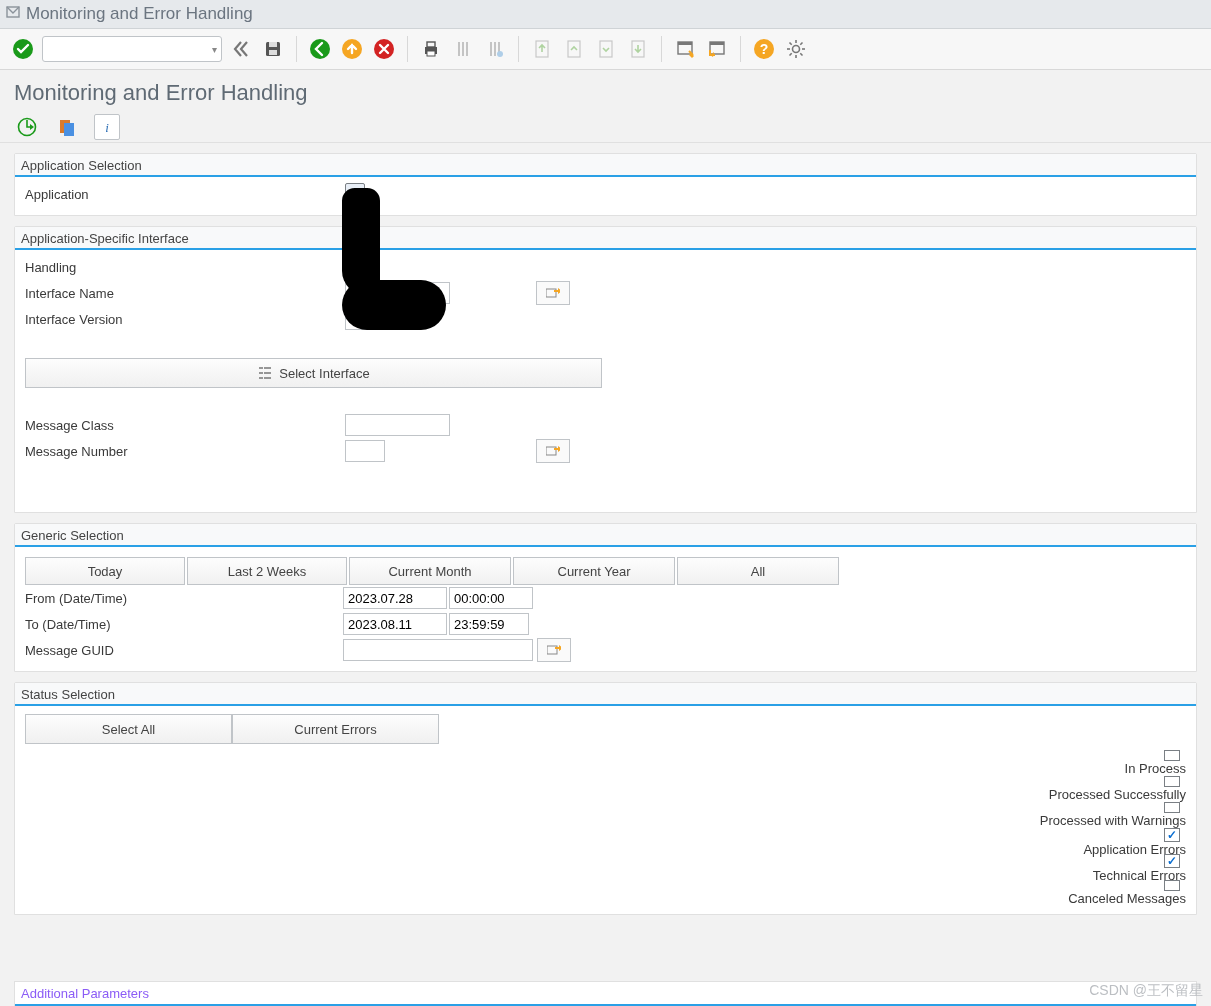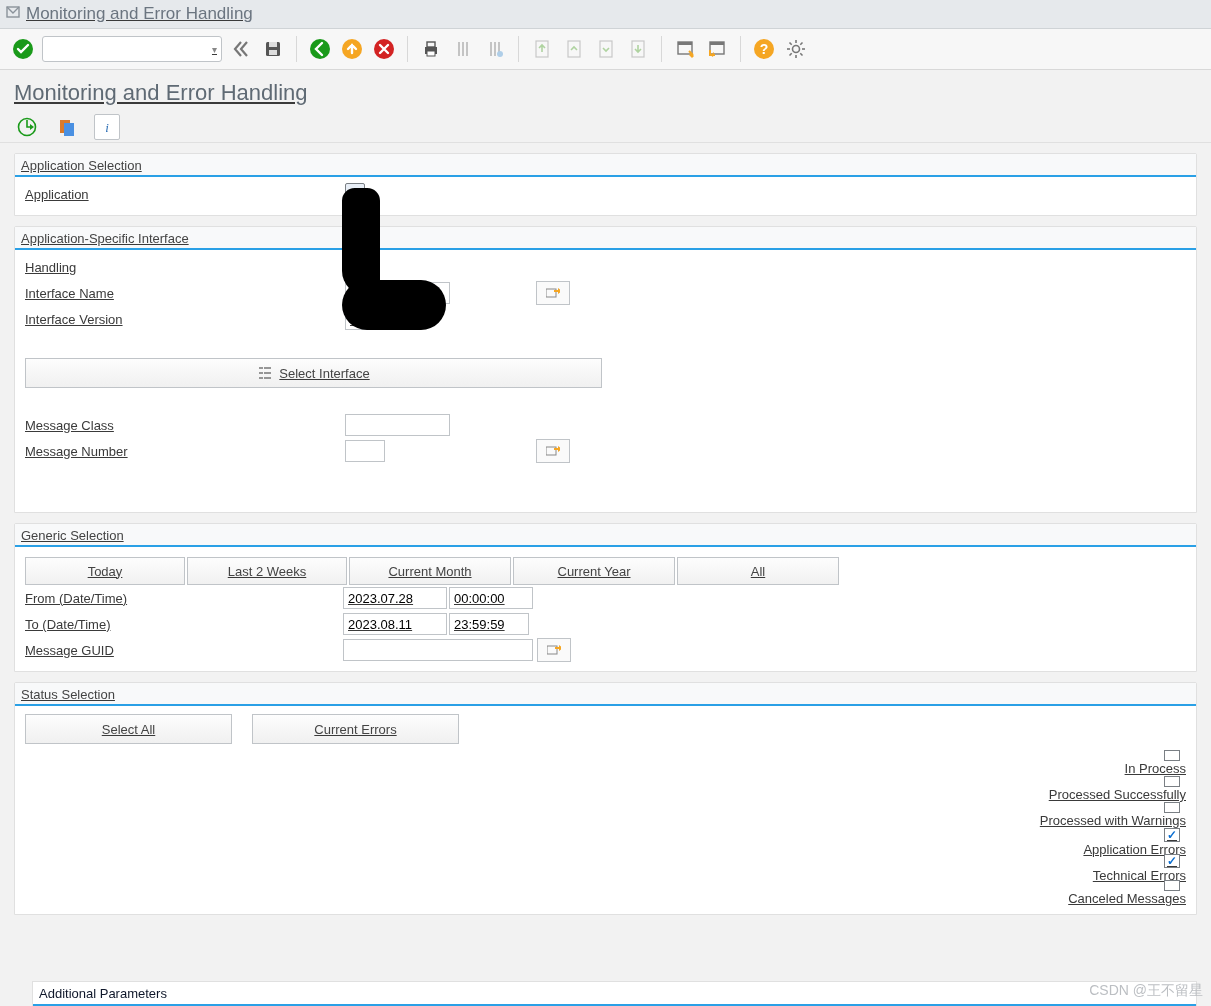--- a/index.html
+++ b/index.html
@@ -1,16 +1,16 @@
 <!DOCTYPE html>
 <html><head>
 <meta charset="utf-8">
 <style>
   html,body{margin:0;padding:0;font-family:Arial,Helvetica,sans-serif;font-size:13px;color:#3a3a3a;background:#f2f2f2;}
-  .win{width:1211px;height:1006px;background:#f2f2f2;overflow:hidden;position:relative;text-decoration:underline;}
+  .win{width:1211px;height:1006px;background:#f2f2f2;overflow:hidden;position:relative;}
   .titlebar{height:28px;background:#e6e9ec;border-bottom:1px solid #cfd3d6;display:flex;align-items:center;padding:0 6px;font-size:17px;color:#6b7580;}
   .titlebar .ti{margin-right:6px;color:#8a929a;}
   .toolbar{height:40px;background:#f7f7f7;border-bottom:1px solid #d8d8d8;display:flex;align-items:center;padding:0 10px;gap:6px;}
   .tbtn{width:26px;height:26px;display:flex;align-items:center;justify-content:center;color:#888;}
   .tbtn svg{display:block;}
   .drop{height:24px;width:170px;border:1px solid #c0c4c8;background:#fff;border-radius:3px;display:flex;align-items:center;justify-content:flex-end;padding:0 4px;}
   .drop .chev{color:#888;font-size:10px;}
   .sep{width:1px;height:26px;background:#d8d8d8;margin:0 4px;}
   .pgtitle{font-size:22px;color:#5f6a74;padding:10px 14px 6px;}
   .subbar{height:30px;display:flex;align-items:center;padding:0 14px;gap:14px;border-bottom:1px solid #e0e0e0;}
@@ -30,21 +30,21 @@
   .quick{display:flex;margin:6px 0 0;}
   .quick .qb{flex:0 0 158px;height:26px;border:1px solid #c0c4c8;background:linear-gradient(#fdfdfd,#f1f1f1);display:flex;align-items:center;justify-content:center;font-size:13px;color:#444;margin-right:2px;}
   .quick .qb.wide{flex:0 0 160px;}
   .chkrow{display:flex;align-items:flex-end;height:26px;flex-direction:column;}
   .chk{width:14px;height:14px;border:1px solid #7a7f84;background:#fff;margin-right:6px;display:flex;align-items:center;justify-content:center;}
   .chk.on::after{content:"✓";color:#0a6ed1;font-size:12px;line-height:1;font-weight:bold;}
   .redact{position:absolute;left:338px;top:188px;width:110px;height:145px;pointer-events:none;z-index:5;}
   .redact .blob{position:absolute;background:#000;border-radius:50px;}
   .mono{font-family:"Courier New",monospace;font-size:13px;}
   .watermark{position:absolute;right:8px;bottom:6px;color:#bcbfc3;font-size:14px;}
-  .bottomcut{position:absolute;left:14px;right:14px;bottom:0;height:20px;background:#fff;border:1px solid #e0e0e0;border-bottom:none;padding:4px 6px 0;font-size:13px;color:#0f172a;margin-left:18px;}
+  .bottomcut{position:absolute;left:14px;right:14px;bottom:0;height:20px;background:#fff;border:1px solid #e0e0e0;border-bottom:none;padding:4px 6px 0;font-size:13px;color:#8b5cf6;}
   .bottomcut::before{content:"";display:block;position:absolute;left:0;right:0;top:22px;height:2px;background:#2aa0e6;}
 </style>
 </head>
 <body>
 <div class="win">
 
   <div class="titlebar">
     <span class="ti">
       <svg width="14" height="14" viewBox="0 0 14 14">
           <rect x="1" y="2" width="12" height="10" fill="none" stroke="#8a929a" stroke-width="1.4"></rect>
@@ -299,21 +299,21 @@
               <polygon points="12,1 16,4 12,7" fill="#f5a623"></polygon>
             </svg>
           </span>
       </div>
     </div>
   </div>
 
   <div class="section">
     <div class="secthdr">Status Selection</div>
     <div class="body">
-      <div style="display:flex;gap:20px;margin:4px 0 6px;">
+      <div style="display:flex;gap:0;margin:4px 0 6px;">
         <div class="bigbtn" style="width:205px">Select All</div>
         <div class="bigbtn" style="width:205px">Current Errors</div>
       </div>
       <div class="chkrow">
           <span class="chk"></span>
           <span>In Process</span>
         </div>
       <div class="chkrow">
           <span class="chk"></span>
           <span>Processed Successfully</span>

